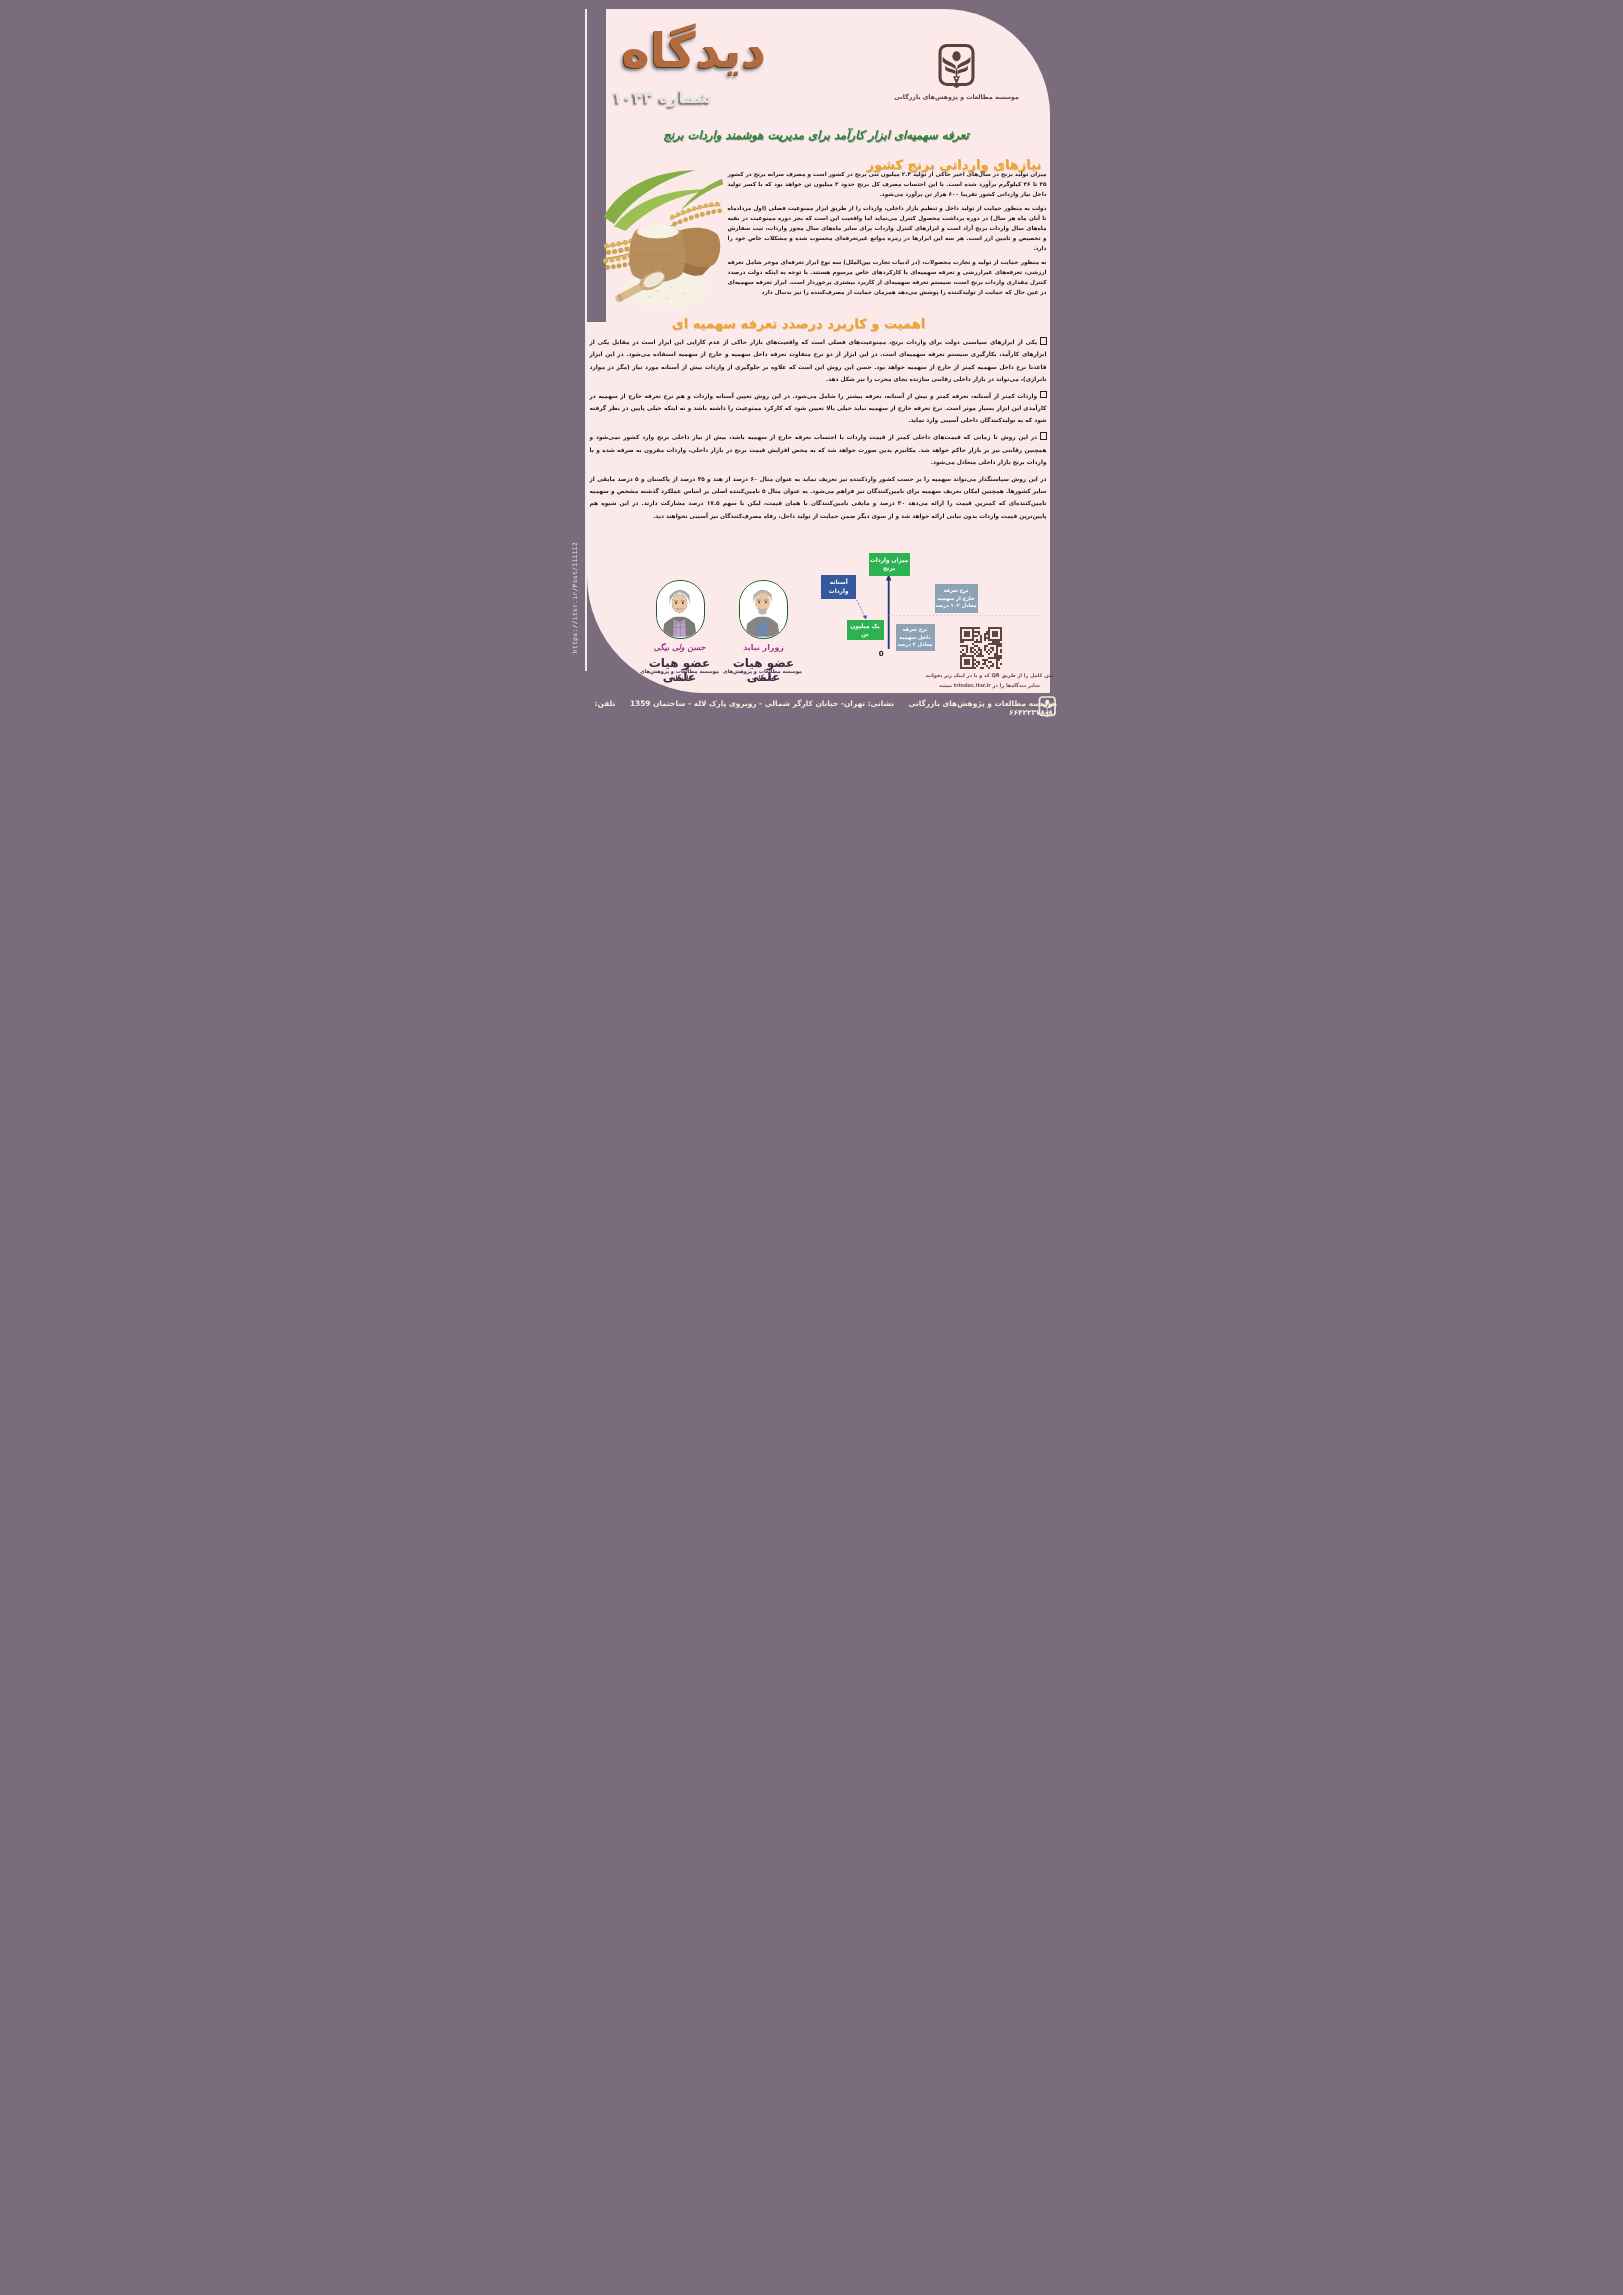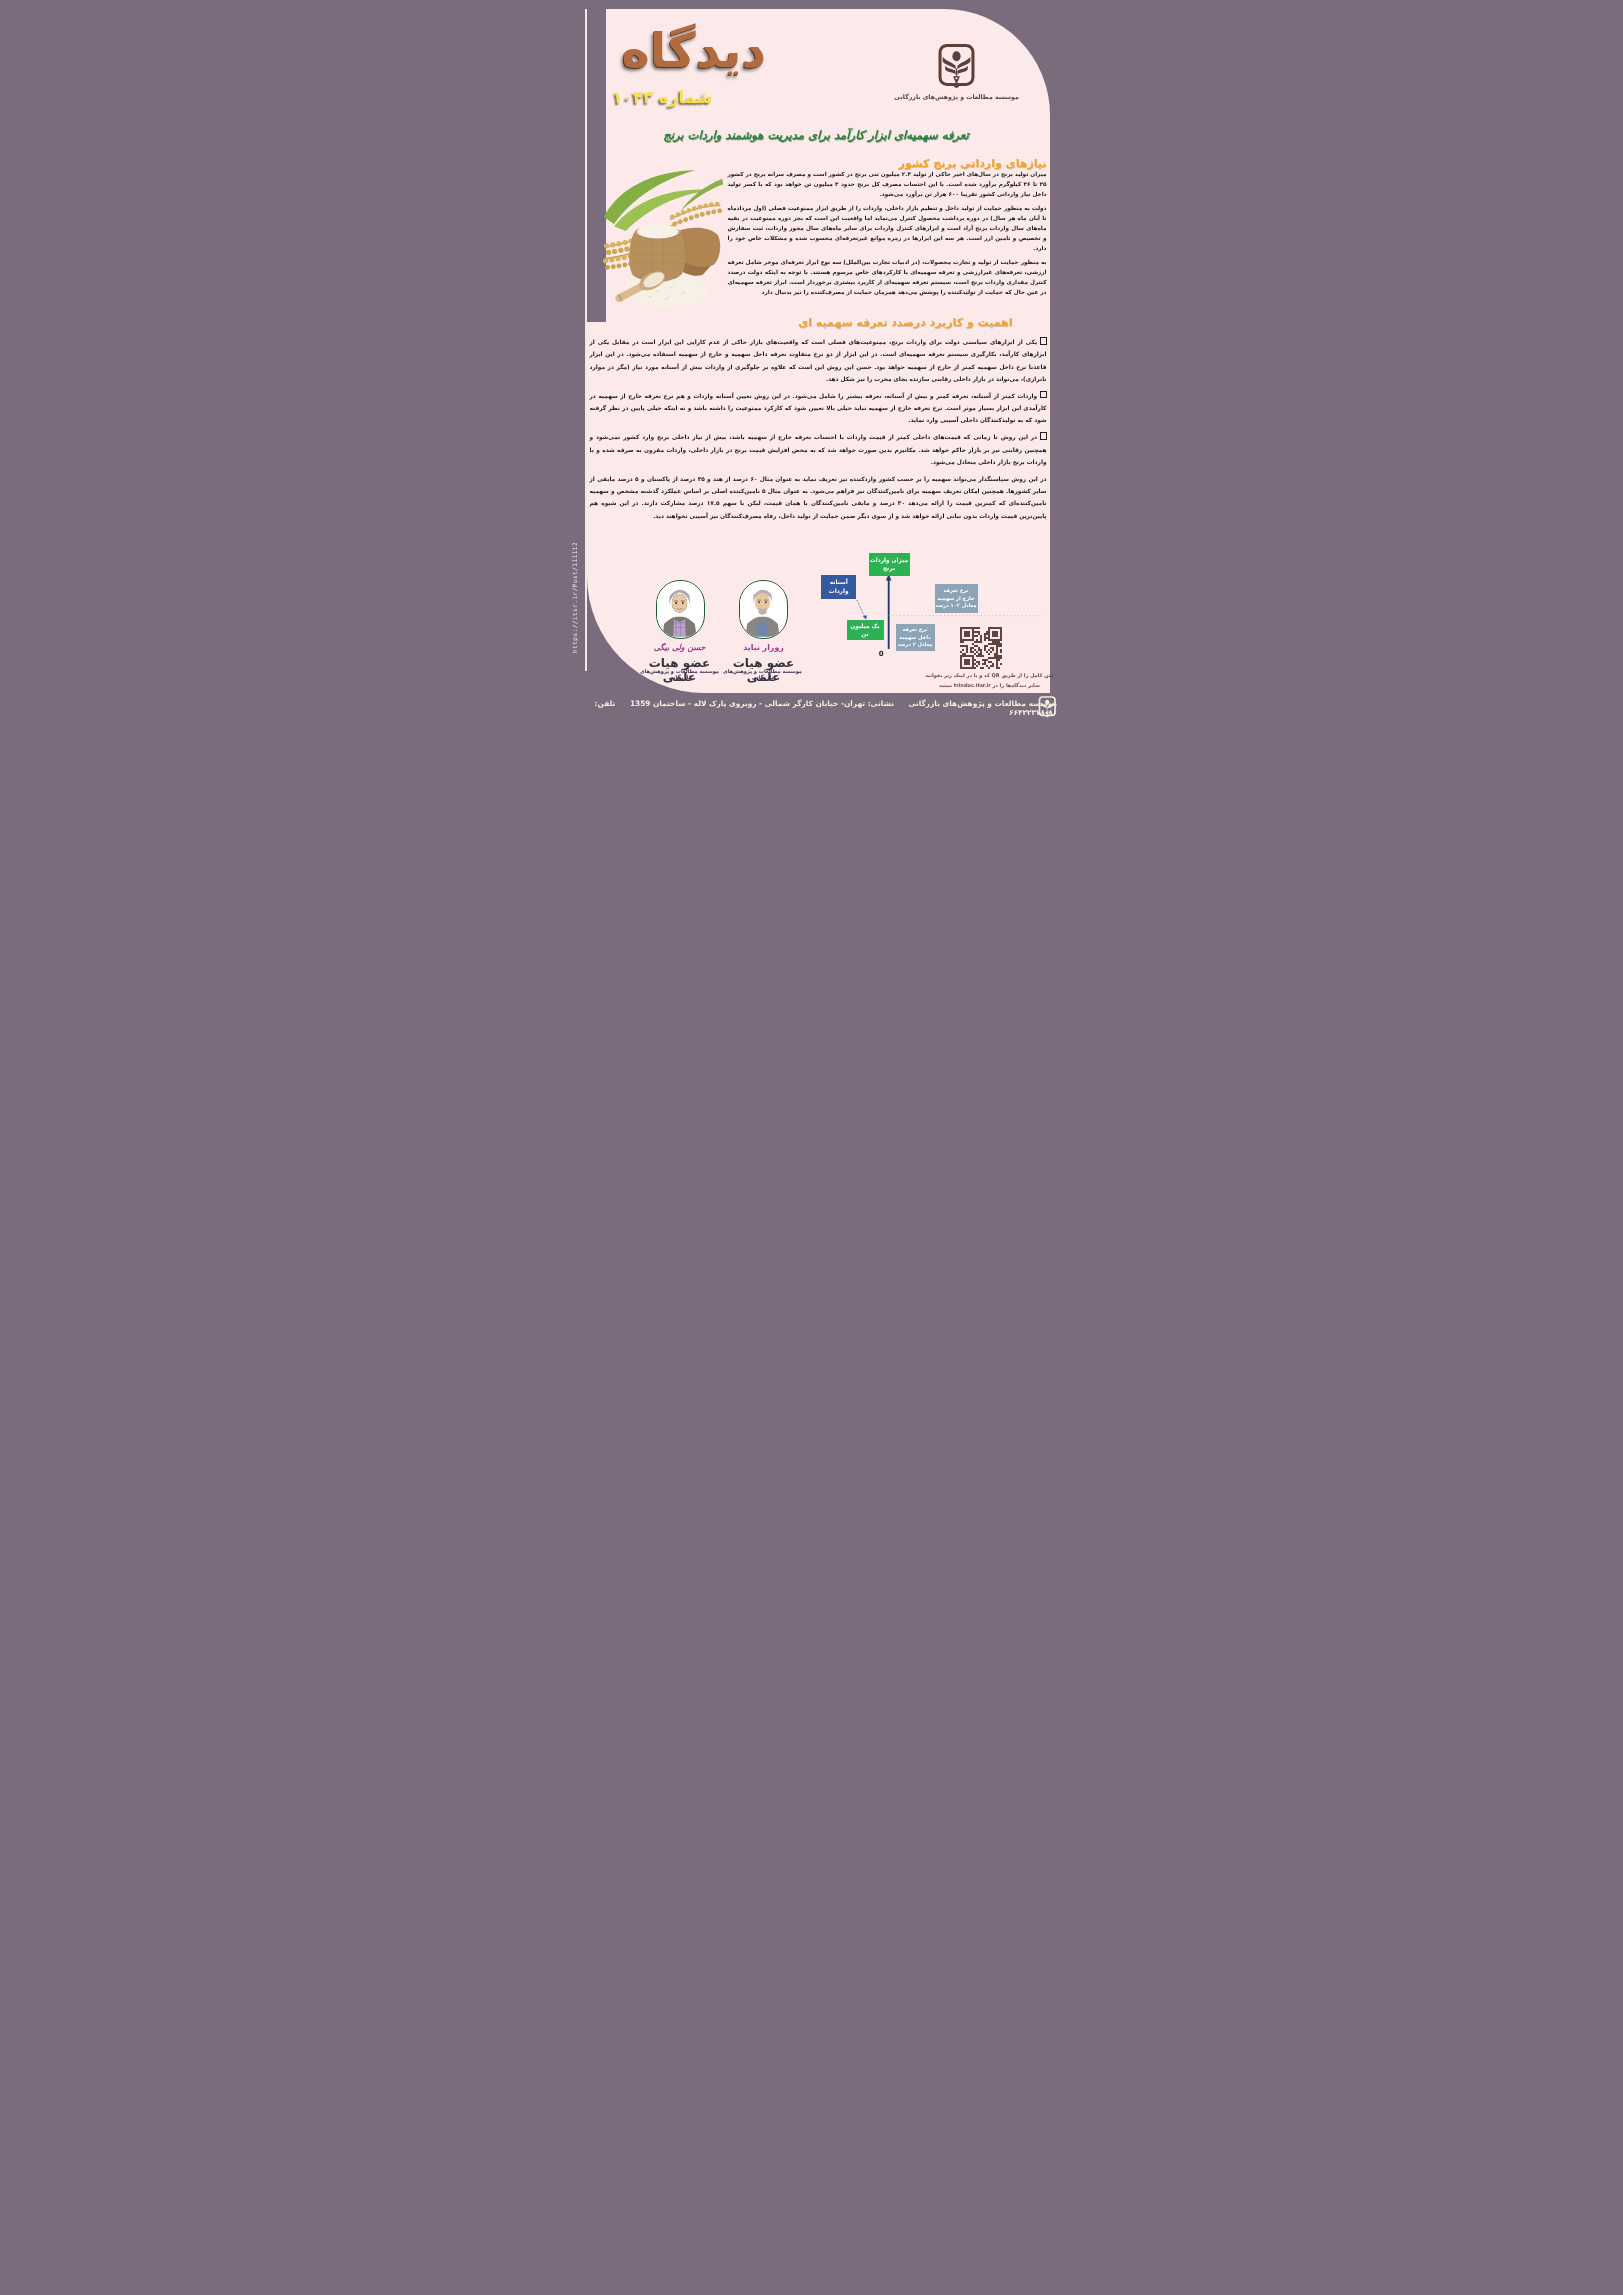--- a/index.html
+++ b/index.html
@@ -10,30 +10,30 @@
   .vline{position:absolute;left:28px;top:8.8px;width:2.3px;height:662px;background:#f0eae4;}
   .sidebar-url{position:absolute;left:14px;top:537px;height:116px;writing-mode:vertical-rl;
         transform:rotate(180deg);font-family:"DejaVu Sans Mono",monospace;font-size:6px;
         letter-spacing:0.5px;color:#efe8e1;white-space:nowrap;}
 
   
   .logo-didgah{position:absolute;left:65px;top:22px;width:194px;text-align:left;
         font-size:48px;font-weight:bold;color:#b26b3f;
         text-shadow:-2.3px 3.2px 3.2px rgba(45,45,45,.6), -0.9px 1.4px 0 #8a4f2c;}
   .issue{position:absolute;left:46px;top:87px;width:120px;text-align:center;
-        font-size:16.7px;font-weight:bold;color:#fde047;text-shadow:-1.9px 2.3px 1.9px rgba(40,40,40,.65);}
+        font-size:16.7px;font-weight:bold;color:#e5e5e5;text-shadow:-1.9px 2.3px 1.9px rgba(40,40,40,.65);}
   .emblem{position:absolute;left:380px;top:43px;}
   .inst-name{position:absolute;left:335px;top:93px;width:130px;text-align:center;
         font-size:6.2px;font-weight:bold;color:#5c413b;}
 
   .title{position:absolute;left:42px;top:128px;width:435px;text-align:center;direction:rtl;
         font-size:11.6px;font-weight:bold;color:#2a7e3c;text-shadow:0.7px 1.2px 0.5px rgba(25,70,25,.35);font-style:italic;}
 
-  .sec-head{position:absolute;direction:rtl;text-align:right;font-weight:bold;color:#efa42d;
-        font-size:11px;text-shadow:0.5px 0.9px 0.5px rgba(120,70,0,.25);}
+  .sec-head{position:absolute;direction:rtl;text-align:center;font-weight:bold;color:#efa42d;
+        font-size:13px;text-shadow:0.5px 0.9px 0.5px rgba(120,70,0,.25);}
   .sec1-head{left:305px;top:157px;width:185px;}
   .sec2-head{left:28px;top:316px;width:428px;}
 
   .body-text{position:absolute;direction:rtl;text-align:justify;color:#1b1b1b;font-weight:bold;}
   .sec1-body{left:171px;top:169px;width:319px;font-size:5.7px;line-height:10px;}
   .sec1-body p{margin:0 0 4.2px 0;}
   .sec2-body{left:33px;top:336px;width:457px;font-size:5.8px;line-height:12.3px;}
   .sec2-body p{margin:0 0 4.6px 0;}
   .bullet-box{display:inline-block;width:4.6px;height:5.6px;border:0.7px solid #222;
         margin-left:2.8px;vertical-align:-0.5px;}

